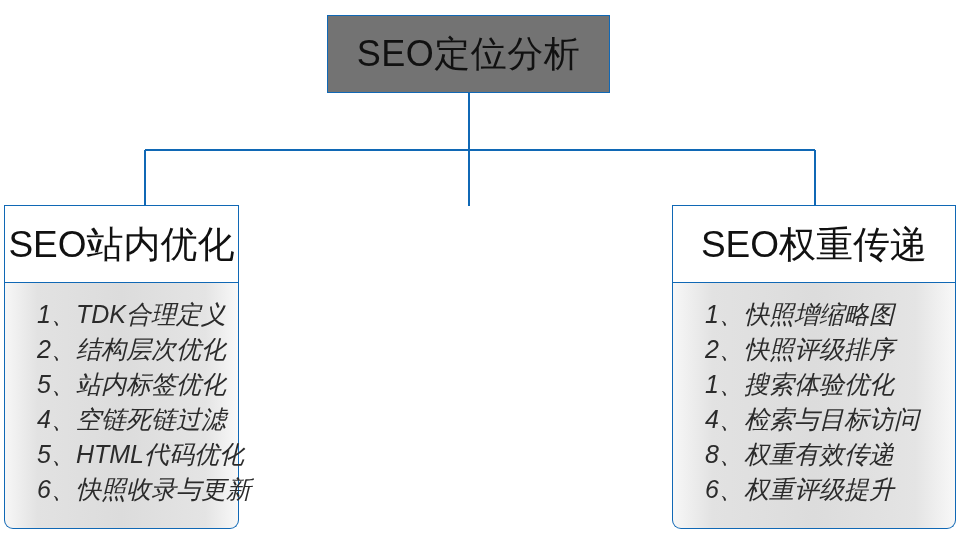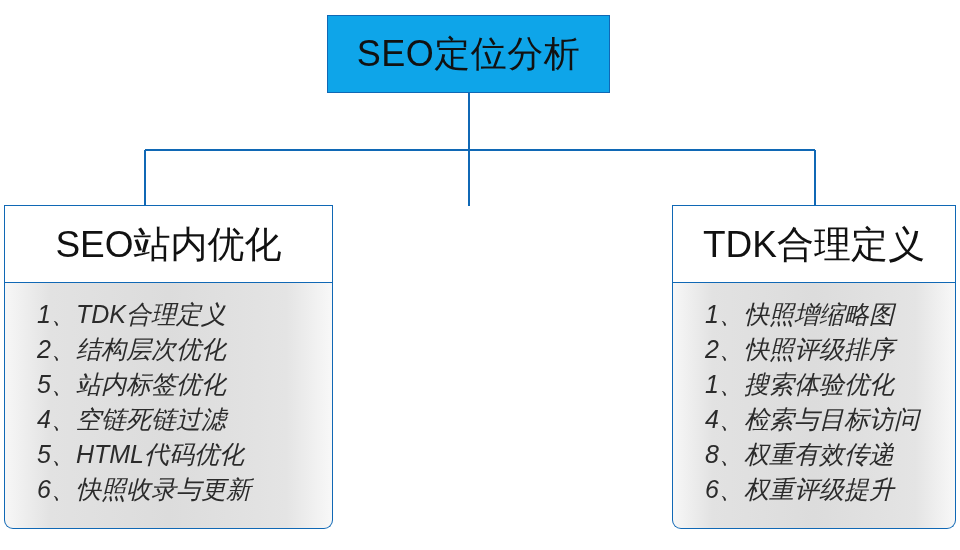--- a/index.html
+++ b/index.html
@@ -31,21 +31,21 @@
 
   
   .root-box {
     position: absolute;
     left: 327px;
     top: 15px;
     width: 283px;
     height: 78px;
     box-sizing: border-box;
     border: 1.6px solid #1068b5;
-    background: #0ea5e9;
+    background: #737373;
     display: flex;
     align-items: center;
     justify-content: center;
   }
   .root-title {
     font-size: 36px;
     color: #111111;
     letter-spacing: 0.5px;
     line-height: 1;
     white-space: nowrap;
@@ -95,21 +95,21 @@
     font-style: italic;
   }
   .branch-list li {
     font-size: 25px;
     line-height: 35px;
     color: #2b2b2b;
     white-space: nowrap;
   }
 
   
-  #branch-0 { left: 4px;   width: 329px; }
+  #branch-0 { left: 4px;   width: 235px; }
   #branch-1 { left: 327px; width: 286px; }
   #branch-2 { left: 672px; width: 284px; }
 
   #branch-0 .branch-list { padding-left: 32px; }
   #branch-1 .branch-list { padding-left: 32px; }
   #branch-2 .branch-list { padding-left: 32px; }
 </style>
 </head>
 <body>
 
@@ -141,21 +141,21 @@
         <li>4、空链死链过滤</li>
         <li>5、HTML代码优化</li>
         <li>6、快照收录与更新</li>
       </ul>
     </div>
   </div>
 
 
   <div class="branch" id="branch-2">
     <div class="branch-head">
-      <span class="branch-head-label">TDK合理定义</span>
+      <span class="branch-head-label">SEO权重传递</span>
     </div>
     <div class="branch-body">
       <ul class="branch-list">
         <li>1、快照增缩略图</li>
         <li>2、快照评级排序</li>
         <li>1、搜索体验优化</li>
         <li>4、检索与目标访问</li>
         <li>8、权重有效传递</li>
         <li>6、权重评级提升</li>
       </ul>

